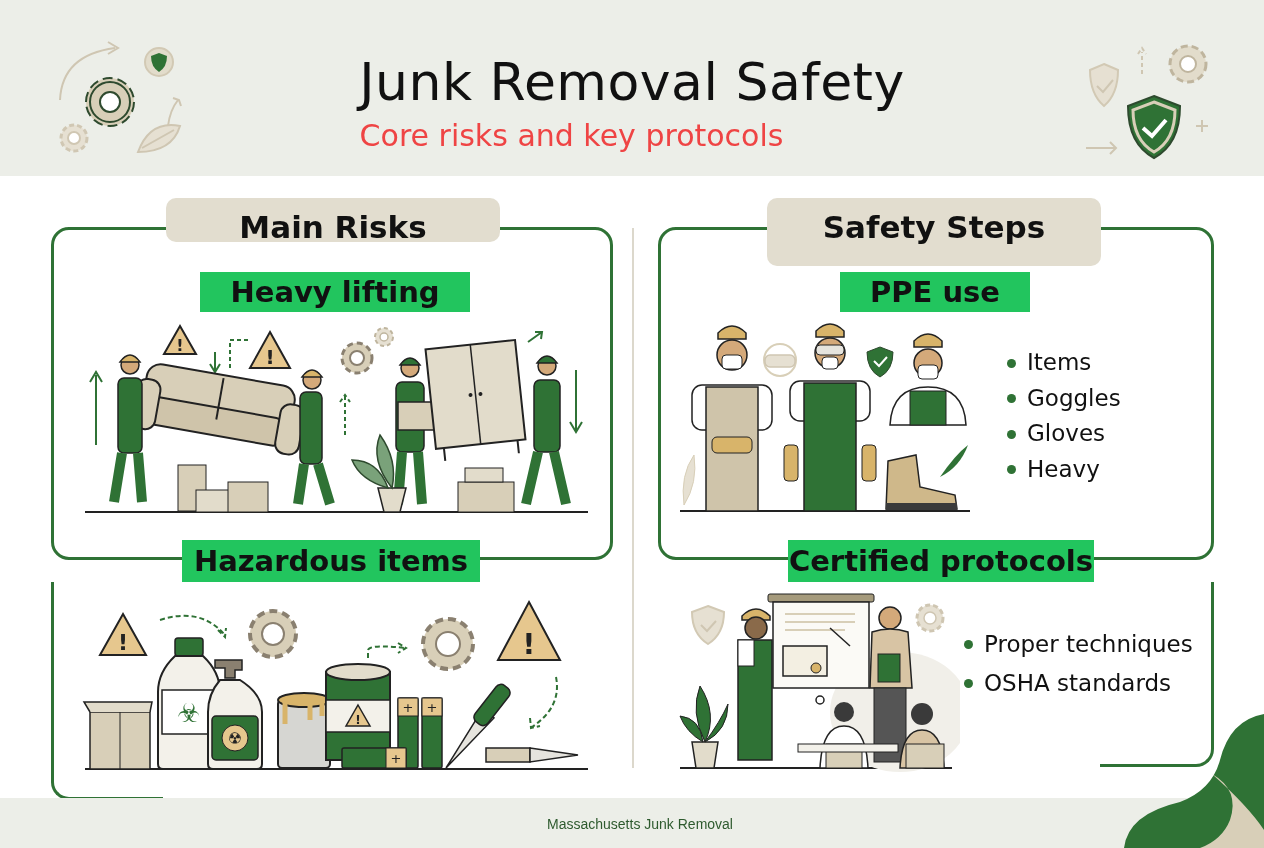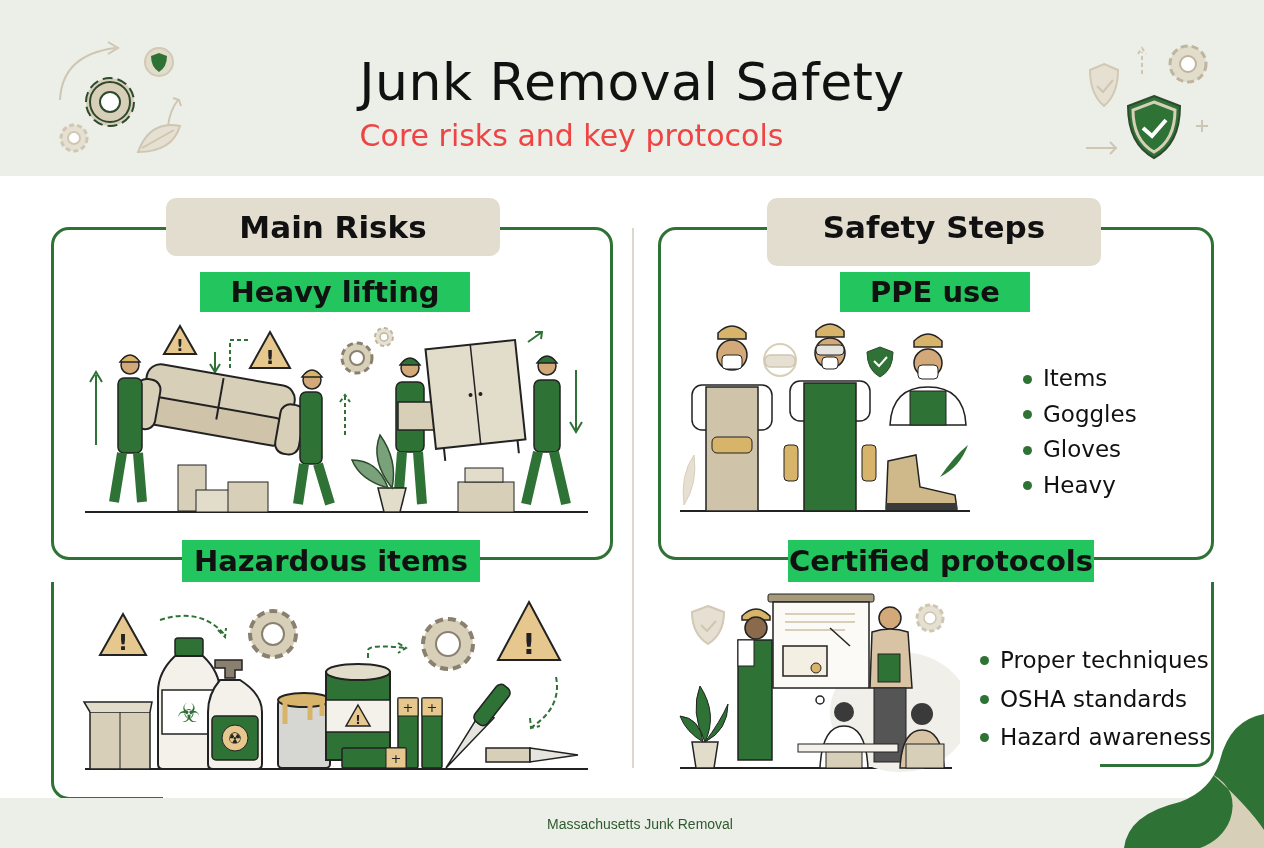--- a/index.html
+++ b/index.html
@@ -6,21 +6,21 @@
   body { width:1264px; height:848px; position:relative; overflow:hidden; background:#ffffff; font-family:"DejaVu Sans", sans-serif; color:#111; }
   .header { position:absolute; left:0; top:0; width:1264px; height:176px; background:#eceee8; }
   .title { position:absolute; left:0; width:1264px; top:52px; text-align:center; font-size:52px; font-weight:normal; letter-spacing:0.5px; color:#111; }
   .subtitle { position:absolute; left:16px; width:1111px; top:118px; text-align:center; font-size:30px; color:#ef4444; }
   .footer { position:absolute; left:0; top:798px; width:1264px; height:50px; background:#eceee8; }
   .footer-text { position:absolute; left:0; width:1264px; top:816px; text-align:center; font-size:14px; color:#2e5a2e; font-family:"Liberation Sans", sans-serif;padding-left:8px; }
   .frame { position:absolute; border:3px solid #2f7235; box-sizing:border-box; }
   .pill { position:absolute; background:#e2ddcf; border-radius:10px; text-align:center; font-weight:bold; font-size:31px; color:#111; }
   .sub-h { position:absolute; text-align:center; font-weight:bold; font-size:29px; color:#111; background:#22c55e; }
   .divider { position:absolute; left:632px; top:228px; width:2px; height:540px; background:#dcd8cc; }
-  .bullets { position:absolute; list-style:none; margin:16px; padding:0; }
+  .bullets { position:absolute; list-style:none; margin:0; padding:0; }
   .bullets li { position:relative; padding-left:22px; font-size:23px; color:#111; font-family:"DejaVu Sans", sans-serif; }
   .bullets li .dot { position:absolute; left:2px; top:50%; width:9px; height:9px; margin-top:-4px; border-radius:50%; background:#2f7235; }
   .illus { position:absolute; }
   .ground { stroke:#222; stroke-width:2; }
 </style>
 </head>
 <body>
 
 <div class="header"></div>
 
@@ -58,21 +58,21 @@
   <path d="M74 60 L100 70 Q100 108 74 122 Q48 108 48 70 Z" fill="#2f7235" stroke="#2e4a2e" stroke-width="2"></path>
   <path d="M74 66 L95 74 Q95 104 74 116 Q53 104 53 74 Z" fill="none" stroke="#d8cfb8" stroke-width="3"></path>
   <path d="M63 92 L72 100 L86 84" fill="none" stroke="#fff" stroke-width="4"></path>
   <path d="M122 84 L122 96 M116 90 L128 90" stroke="#cfc6b2" stroke-width="2"></path>
   <path d="M6 112 L36 112 M30 106 L36 112 L30 118" fill="none" stroke="#cfc6b2" stroke-width="2"></path>
 </svg>
 
 <div class="divider"></div>
 
 <div class="frame" style="left:51px;top:227px;width:562px;height:333px;border-radius:18px;"></div>
-<div class="pill" style="left:166px;top:198px;width:334px;height:58px;line-height:58px;">Main Risks</div>
+<div class="pill" style="left:166px;top:198px;width:334px;height:44px;line-height:58px;">Main Risks</div>
 <div class="sub-h" style="left:200px;top:272px;width:270px;height:40px;line-height:40px;">Heavy lifting</div>
 
 <svg class="illus" style="left:80px;top:320px" width="520" height="200" viewBox="0 0 520 200">
   <line class="ground" x1="5" y1="192" x2="508" y2="192"></line>
 
   <path d="M16 125 L16 55 M10 62 L16 52 L22 62" fill="none" stroke="#2f7235" stroke-width="2"></path>
   <path d="M135 32 L135 50 M130 44 L135 52 L140 44" fill="none" stroke="#2f7235" stroke-width="2"></path>
   <path d="M150 48 L150 20 L168 20" fill="none" stroke="#2f7235" stroke-width="2" stroke-dasharray="4 3"></path>
   <path d="M265 115 L265 75 M260 82 L265 75 L270 82" fill="none" stroke="#2f7235" stroke-width="2" stroke-dasharray="4 3"></path>
   <path d="M448 22 L462 12 M455 12 L462 12 L461 19" fill="none" stroke="#2f7235" stroke-width="2"></path>
@@ -355,21 +355,20 @@
       <circle cx="252" cy="122" r="11" fill="#3a3a3a"></circle>
       <path d="M230 176 Q232 138 252 138 Q272 138 274 176 Z" fill="#d8c4a4" stroke="#222" stroke-width="1.5"></path>
       <rect x="236" y="152" width="38" height="24" fill="#d8cfb8" stroke="#222"></rect>
     </g>
   <rect x="128" y="152" width="100" height="8" fill="#f3f1ea" stroke="#222"></rect>
 </svg>
 
 <ul class="bullets" style="left:962px;top:625px;line-height:38.5px;">
   <li><span class="dot"></span><span>Proper techniques</span></li>
   <li><span class="dot"></span><span>OSHA standards</span></li>
-  <li><span class="dot"></span><span>Hazard awareness</span></li>
 </ul>
 
 <div class="footer"></div>
 <div class="footer-text">Massachusetts Junk Removal</div>
 
 <svg class="illus" style="left:1120px;top:710px" width="144" height="138" viewBox="0 0 144 138">
   <path d="M144 4 Q110 10 100 50 Q92 80 60 92 Q8 104 4 138 L144 138 Z" fill="#2f7235"></path>
   <path d="M92 64 Q120 80 110 110 Q102 130 80 138 L144 138 L144 120 Q128 96 92 64 Z" fill="#d8cfb8"></path>
 </svg>
 

